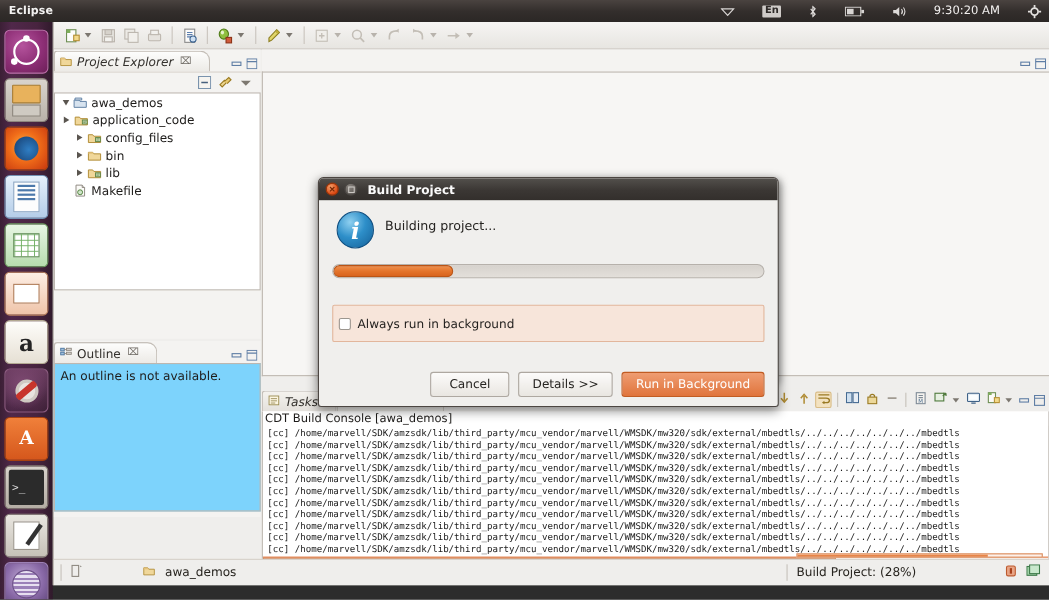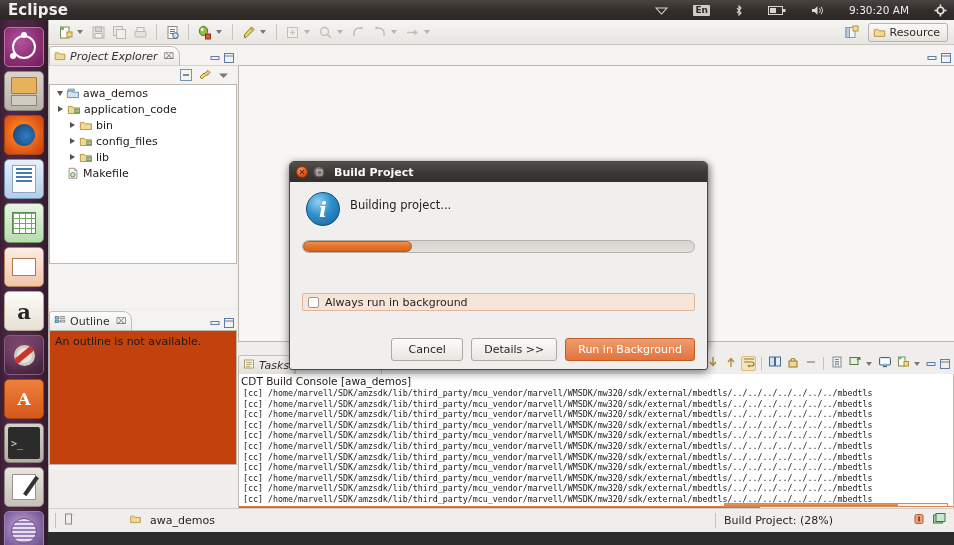--- a/index.html
+++ b/index.html
@@ -13,21 +13,21 @@
   #root { position: relative; width: 954px; height: 545px; }
 
   
   .top-panel {
     position: absolute; left: 0; top: 0; width: 954px; height: 20px;
     background: linear-gradient(to bottom, #4a4340 0%, #332e2c 52%, #2b2725 100%);
     color: #eceaea;
     display: flex; align-items: center;
   }
   .top-panel-title {
-    margin-left: 8px; font-weight: bold; font-size: 15px;
+    margin-left: 8px; font-weight: bold; font-size: 10px;
     letter-spacing: .1px; color: #f2f1f0;
   }
   .tray { margin-left: auto; display: flex; align-items: center; gap: 25px; padding-right: 7px; }
   .tray-item { font-size: 10px; color: #e6e4e3; display: flex; align-items: center; line-height: 1; }
   .tray-kb {
     background: #cfcbc8; color: #2e2a28; font-size: 9px;
     padding: 0 2px; border-radius: 1px; font-weight: bold; line-height: 11px;
   }
   .tray-clock { font-size: 10.5px; color: #f1efee; }
 
@@ -122,21 +122,21 @@
 
   
   .ec-body { position: relative; height: 487px; }
 
   
   .left-col { position: absolute; left: 0; top: 0; width: 188px; height: 463px; }
   .view-panel { position: absolute; left: 0; width: 188px; background: #f4f3f1; }
 
   .view-tabbar { height: 20px; position: relative; display: flex; align-items: flex-end; }
   .view-tab {
-    display: flex; align-items: center; gap: 4px; height: 19px; padding: 0 5px 0 4px;
+    display: flex; align-items: center; gap: 4px; height: 19px; padding: 0 16px 0 4px;
     background: linear-gradient(to bottom,#fdfdfc 0%, #eceae6 100%);
     border: 1px solid #c3bdb6; border-bottom: none;
     border-radius: 3px 9px 0 0; font-size: 11px; color: #33302c; font-style: italic;
   }
   .view-tab.plain { font-style: normal; }
   .tab-close { font-size: 9px; color: #6d6862; margin-left: 2px; }
   .view-tb-right { margin-left: auto; display: flex; align-items: center; gap: 3px; padding-right: 3px; padding-bottom: 2px; }
   .mini-btn { width: 11px; height: 11px; display:flex; align-items:center; justify-content:center; }
 
   .view-toolrow {
@@ -145,21 +145,21 @@
     border-top: 1px solid #d7d2cb;
   }
   .vtool { width: 15px; height: 15px; display:flex; align-items:center; justify-content:center; border-radius:2px; }
 
   .tree-box { background: #ffffff; border: 1px solid #bdb7b0; height: 180px; overflow: hidden; }
   .tree-row { display: flex; align-items: center; height: 16px; padding-left: 4px; font-size: 11px; color: #1d1b19; }
   .tw { width: 11px; display: flex; align-items: center; justify-content: center; }
   .tw .caret-r { width:0;height:0;border-top:3.5px solid transparent;border-bottom:3.5px solid transparent;border-left:5px solid #5a554f; }
   .tw .caret-d { width:0;height:0;border-left:3.5px solid transparent;border-right:3.5px solid transparent;border-top:5px solid #5a554f; }
   .ticon { width: 15px; display:flex; align-items:center; justify-content:center; margin-right: 3px; }
-  .outline-body { background:#c2410c; border:1px solid #bdb7b0; height: 135px; padding: 4px 5px; font-size: 11px; color:#1e1c1a; }
+  .outline-body { background:#7dd3fc; border:1px solid #bdb7b0; height: 135px; padding: 4px 5px; font-size: 11px; color:#1e1c1a; }
 
   
   .editor-area {
     position: absolute; left: 189px; top: 0; right: 0; height: 297px;
     background: #f4f3f1;
   }
   .editor-tabbar { height: 20px; display:flex; align-items:flex-end; }
   .editor-canvas {
     position:absolute; left:0; top:20px; right:0; bottom:0;
     background: #f7f6f4; border:1px solid #bdb7b0; border-right:none;
@@ -238,21 +238,21 @@
     border: 1px solid #b6b1ab; overflow: hidden; margin-top: 2px;
   }
   .dlg-progress-fill {
     height: 100%; width: 28%; border-radius: 7px;
     background: linear-gradient(to bottom,#f0914f 0%, #e4742b 50%, #d9641d 100%);
     border: 1px solid #bb5415;
   }
   .dlg-checkrow {
     margin-top: auto; display: flex; align-items: center; gap: 6px;
     background: #f7e5da; border: 1px solid #e2b69c; border-radius: 2px;
-    height: 18px; padding: 0 5px;
+    height: 18px; padding: 16px 5px;
   }
   .chk { width: 11px; height: 11px; background: #fff; border: 1px solid #9c968f; border-radius: 2px; }
   .chk-label { font-size: 11px; color: #201e1c; }
   .dlg-buttons { display: flex; justify-content: flex-end; gap: 8px; margin-top: 27px; }
   .dlg-btn {
     min-width: 72px; height: 23px; padding: 0 12px;
     border: 1px solid #aea8a1; border-radius: 3px;
     background: linear-gradient(to bottom,#fcfbfa 0%, #e9e6e1 100%);
     font-size: 11px; color: #262421; display:flex; align-items:center; justify-content:center;
   }
@@ -437,36 +437,20 @@
       </div>
       <div class="tb-arrow dim"></div>
       <div class="tb-btn">
         <svg class="tb-ico" viewBox="0 0 15 15">
             <path d="M2 7.5 L10 7.5" stroke="#c3beb6" stroke-width="1.5"></path>
             <path d="M9 4.5 L13 7.5 L9 10.5 Z" fill="#c3beb6"></path>
           </svg>
       </div>
       <div class="tb-arrow dim"></div>
 
-      <div class="tb-right">
-        <div class="tb-btn">
-          <svg class="tb-ico" viewBox="0 0 15 15">
-              <rect x="2" y="2.5" width="9" height="10" fill="#f7f6f3" stroke="#7f99b8"></rect>
-              <rect x="2" y="2.5" width="3.5" height="10" fill="#b9cfe4" stroke="#7f99b8"></rect>
-              <rect x="9" y="1" width="5" height="5" fill="#f2dfa4" stroke="#b59334"></rect>
-            </svg>
-        </div>
-        <div class="persp-btn">
-          <svg width="13" height="13" viewBox="0 0 15 15">
-              <path d="M1.5 4 L6 4 L7.2 5.6 L13.5 5.6 L13.5 12 L1.5 12 Z" fill="#f0d79a" stroke="#b08c34"></path>
-              <path d="M1.5 4 L6 4 L7.2 5.6 L1.5 5.6 Z" fill="#e3c079"></path>
-            </svg>
-          <span>Resource</span>
-        </div>
-      </div>
     </div>
 
     <div class="ec-body">
 
       <div class="left-col">
 
         <div class="view-panel" style="top:0; height:263px;">
           <div class="view-tabbar">
             <div class="view-tab">
               <svg width="12" height="12" viewBox="0 0 15 15">
@@ -535,37 +519,37 @@
                 </span>
                 <span>application_code</span>
               </div>
               <div class="tree-row" style="padding-left: 17px;">
                 <span class="tw">
                   <i class="caret-r"></i>
                 </span>
                 <span class="ticon">
                   <svg width="14" height="13" viewBox="0 0 15 15">
                     <path d="M1 4 L5.5 4 L6.7 5.6 L13.8 5.6 L13.8 12.2 L1 12.2 Z" fill="#f0d79a" stroke="#b08c34"></path>
-                    <path d="M1 4 L5.5 4 L6.7 5.6 L1 5.6 Z" fill="#e3c079"></path>
-                  </svg>
-                </span>
-                <span>bin</span>
+                    <rect x="8.5" y="7" width="5" height="4.2" fill="#cfe0c1" stroke="#5f8545"></rect>
+                    <path d="M9.4 8.2 H12.6 M9.4 9.6 H12" stroke="#5f8545" stroke-width=".7"></path>
+                  </svg>
+                </span>
+                <span>config_files</span>
               </div>
               <div class="tree-row" style="padding-left: 17px;">
                 <span class="tw">
                   <i class="caret-r"></i>
                 </span>
                 <span class="ticon">
                   <svg width="14" height="13" viewBox="0 0 15 15">
                     <path d="M1 4 L5.5 4 L6.7 5.6 L13.8 5.6 L13.8 12.2 L1 12.2 Z" fill="#f0d79a" stroke="#b08c34"></path>
-                    <rect x="8.5" y="7" width="5" height="4.2" fill="#cfe0c1" stroke="#5f8545"></rect>
-                    <path d="M9.4 8.2 H12.6 M9.4 9.6 H12" stroke="#5f8545" stroke-width=".7"></path>
-                  </svg>
-                </span>
-                <span>config_files</span>
+                    <path d="M1 4 L5.5 4 L6.7 5.6 L1 5.6 Z" fill="#e3c079"></path>
+                  </svg>
+                </span>
+                <span>bin</span>
               </div>
               <div class="tree-row" style="padding-left: 17px;">
                 <span class="tw">
                   <i class="caret-r"></i>
                 </span>
                 <span class="ticon">
                   <svg width="14" height="13" viewBox="0 0 15 15">
                     <path d="M1 4 L5.5 4 L6.7 5.6 L13.8 5.6 L13.8 12.2 L1 12.2 Z" fill="#f0d79a" stroke="#b08c34"></path>
                     <rect x="8.5" y="7" width="5" height="4.2" fill="#cfe0c1" stroke="#5f8545"></rect>
                     <path d="M9.4 8.2 H12.6 M9.4 9.6 H12" stroke="#5f8545" stroke-width=".7"></path>

